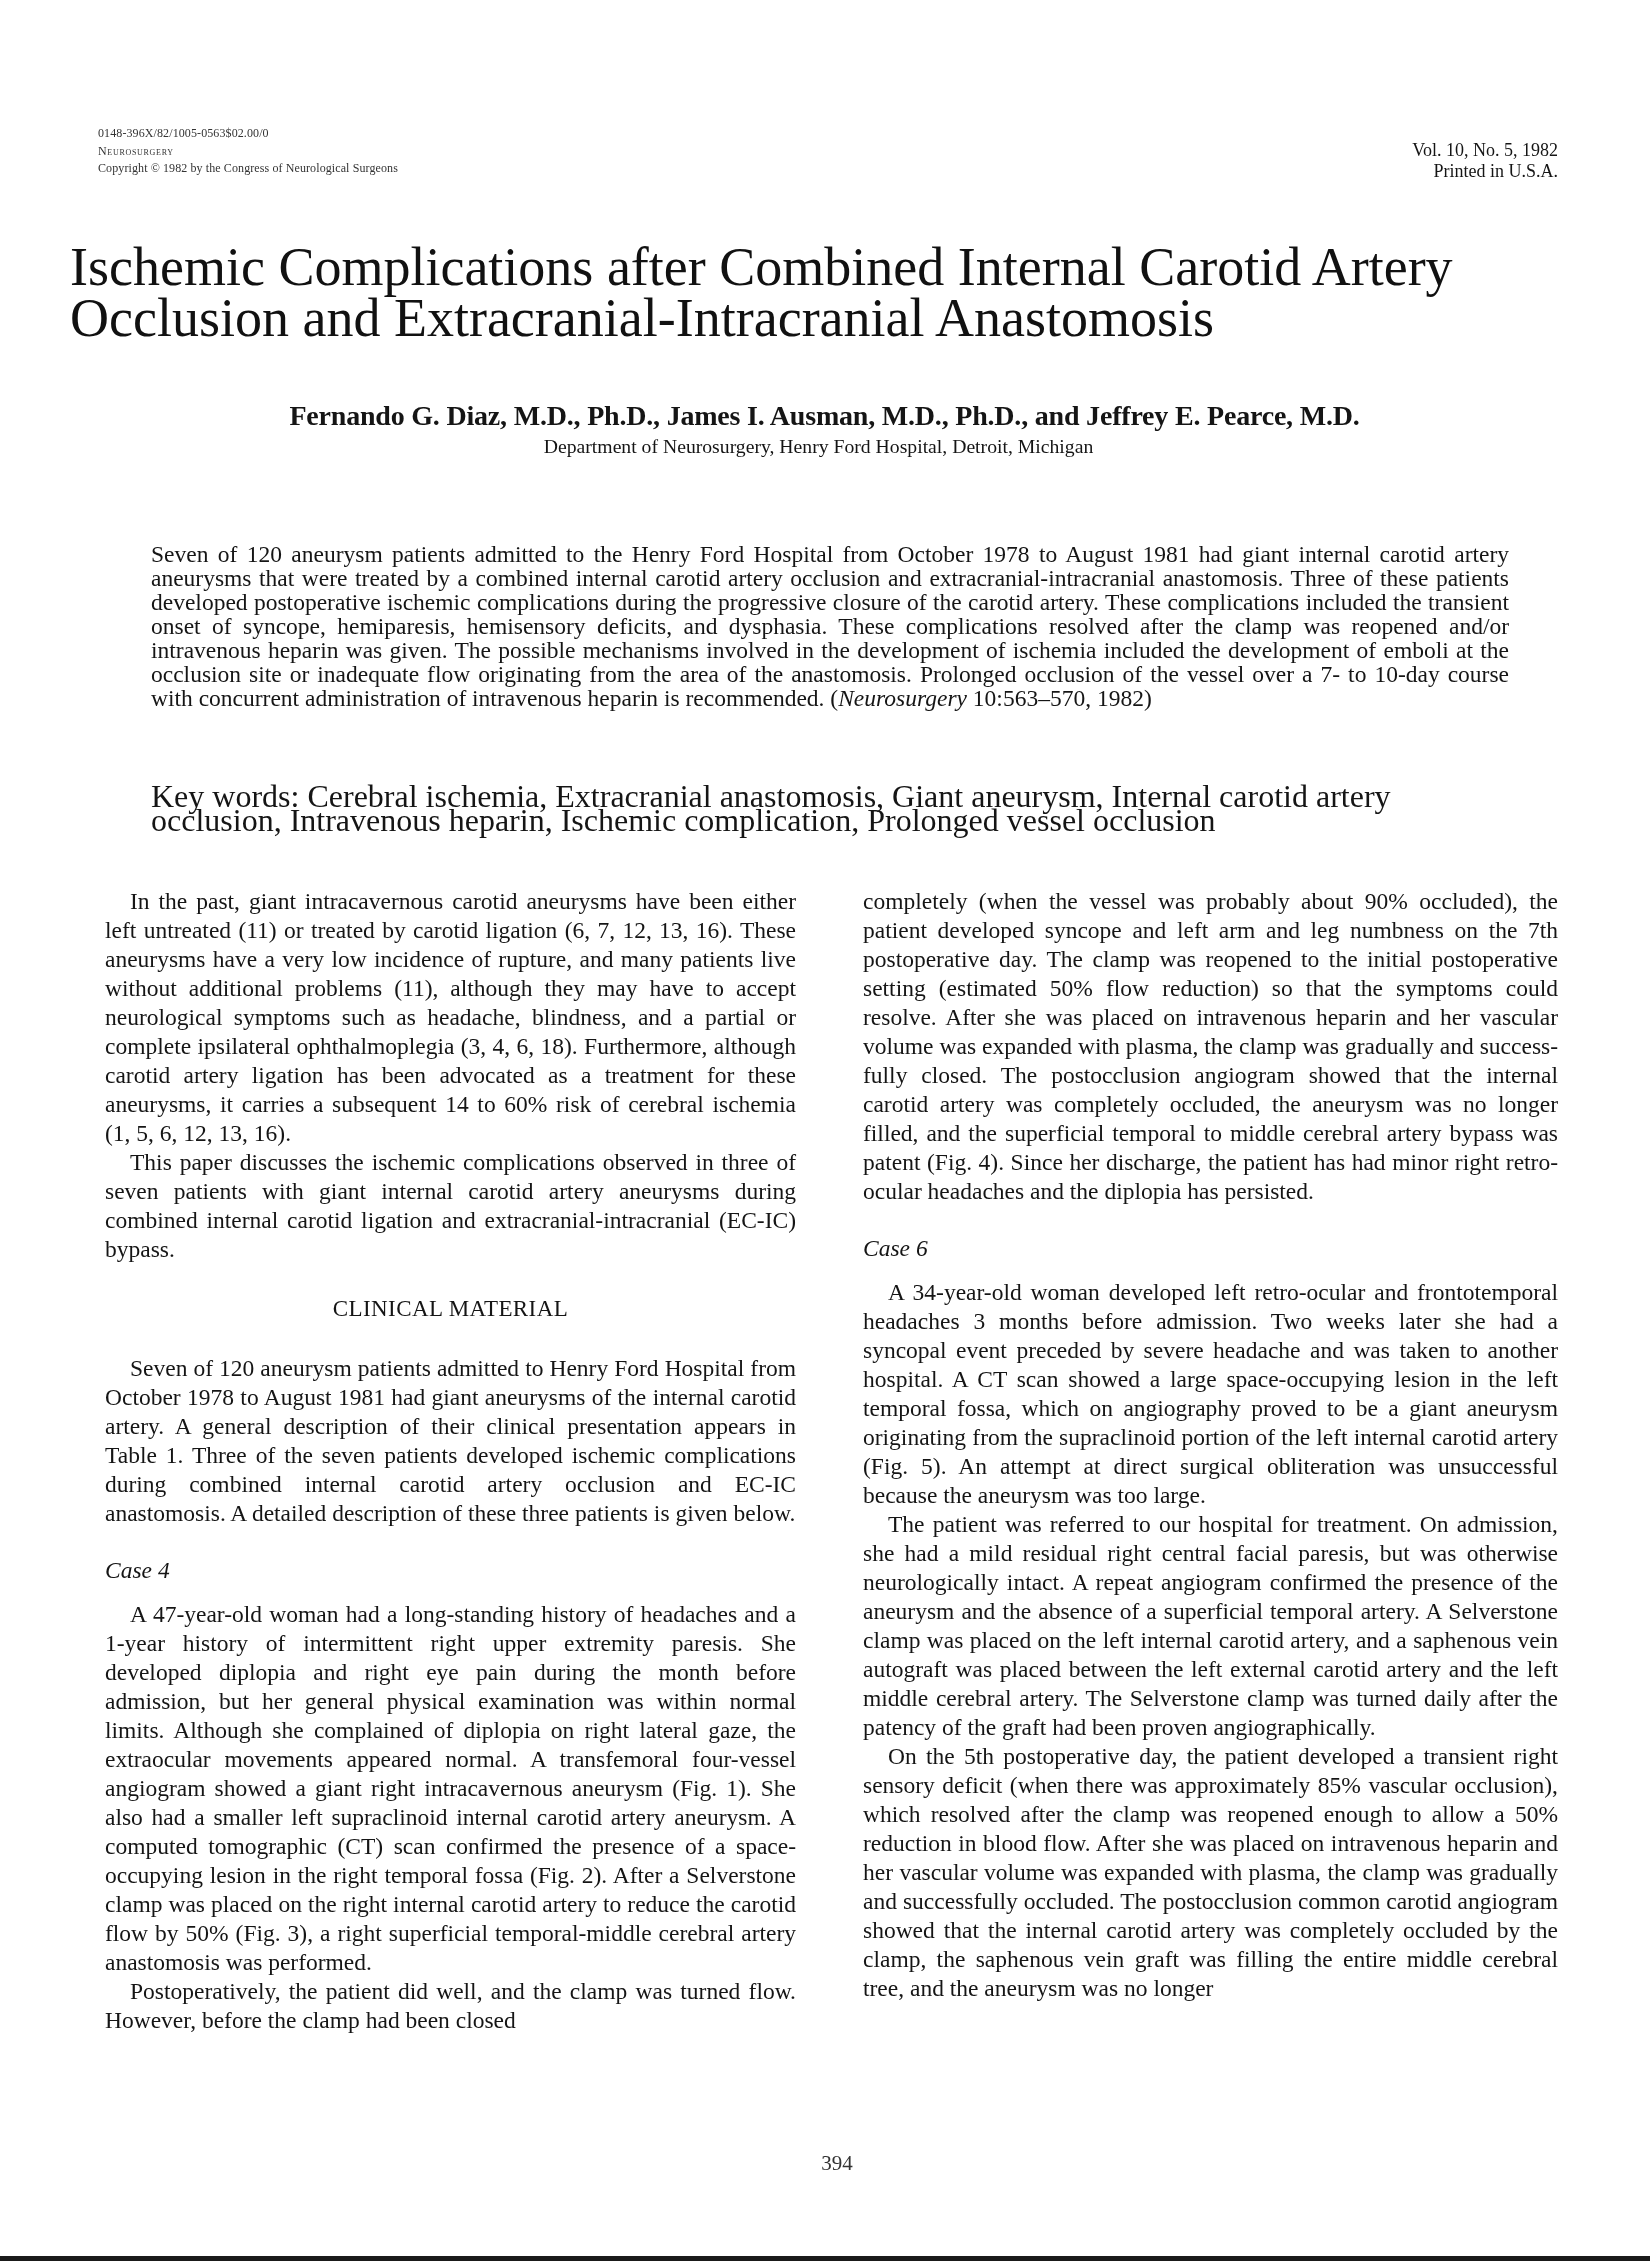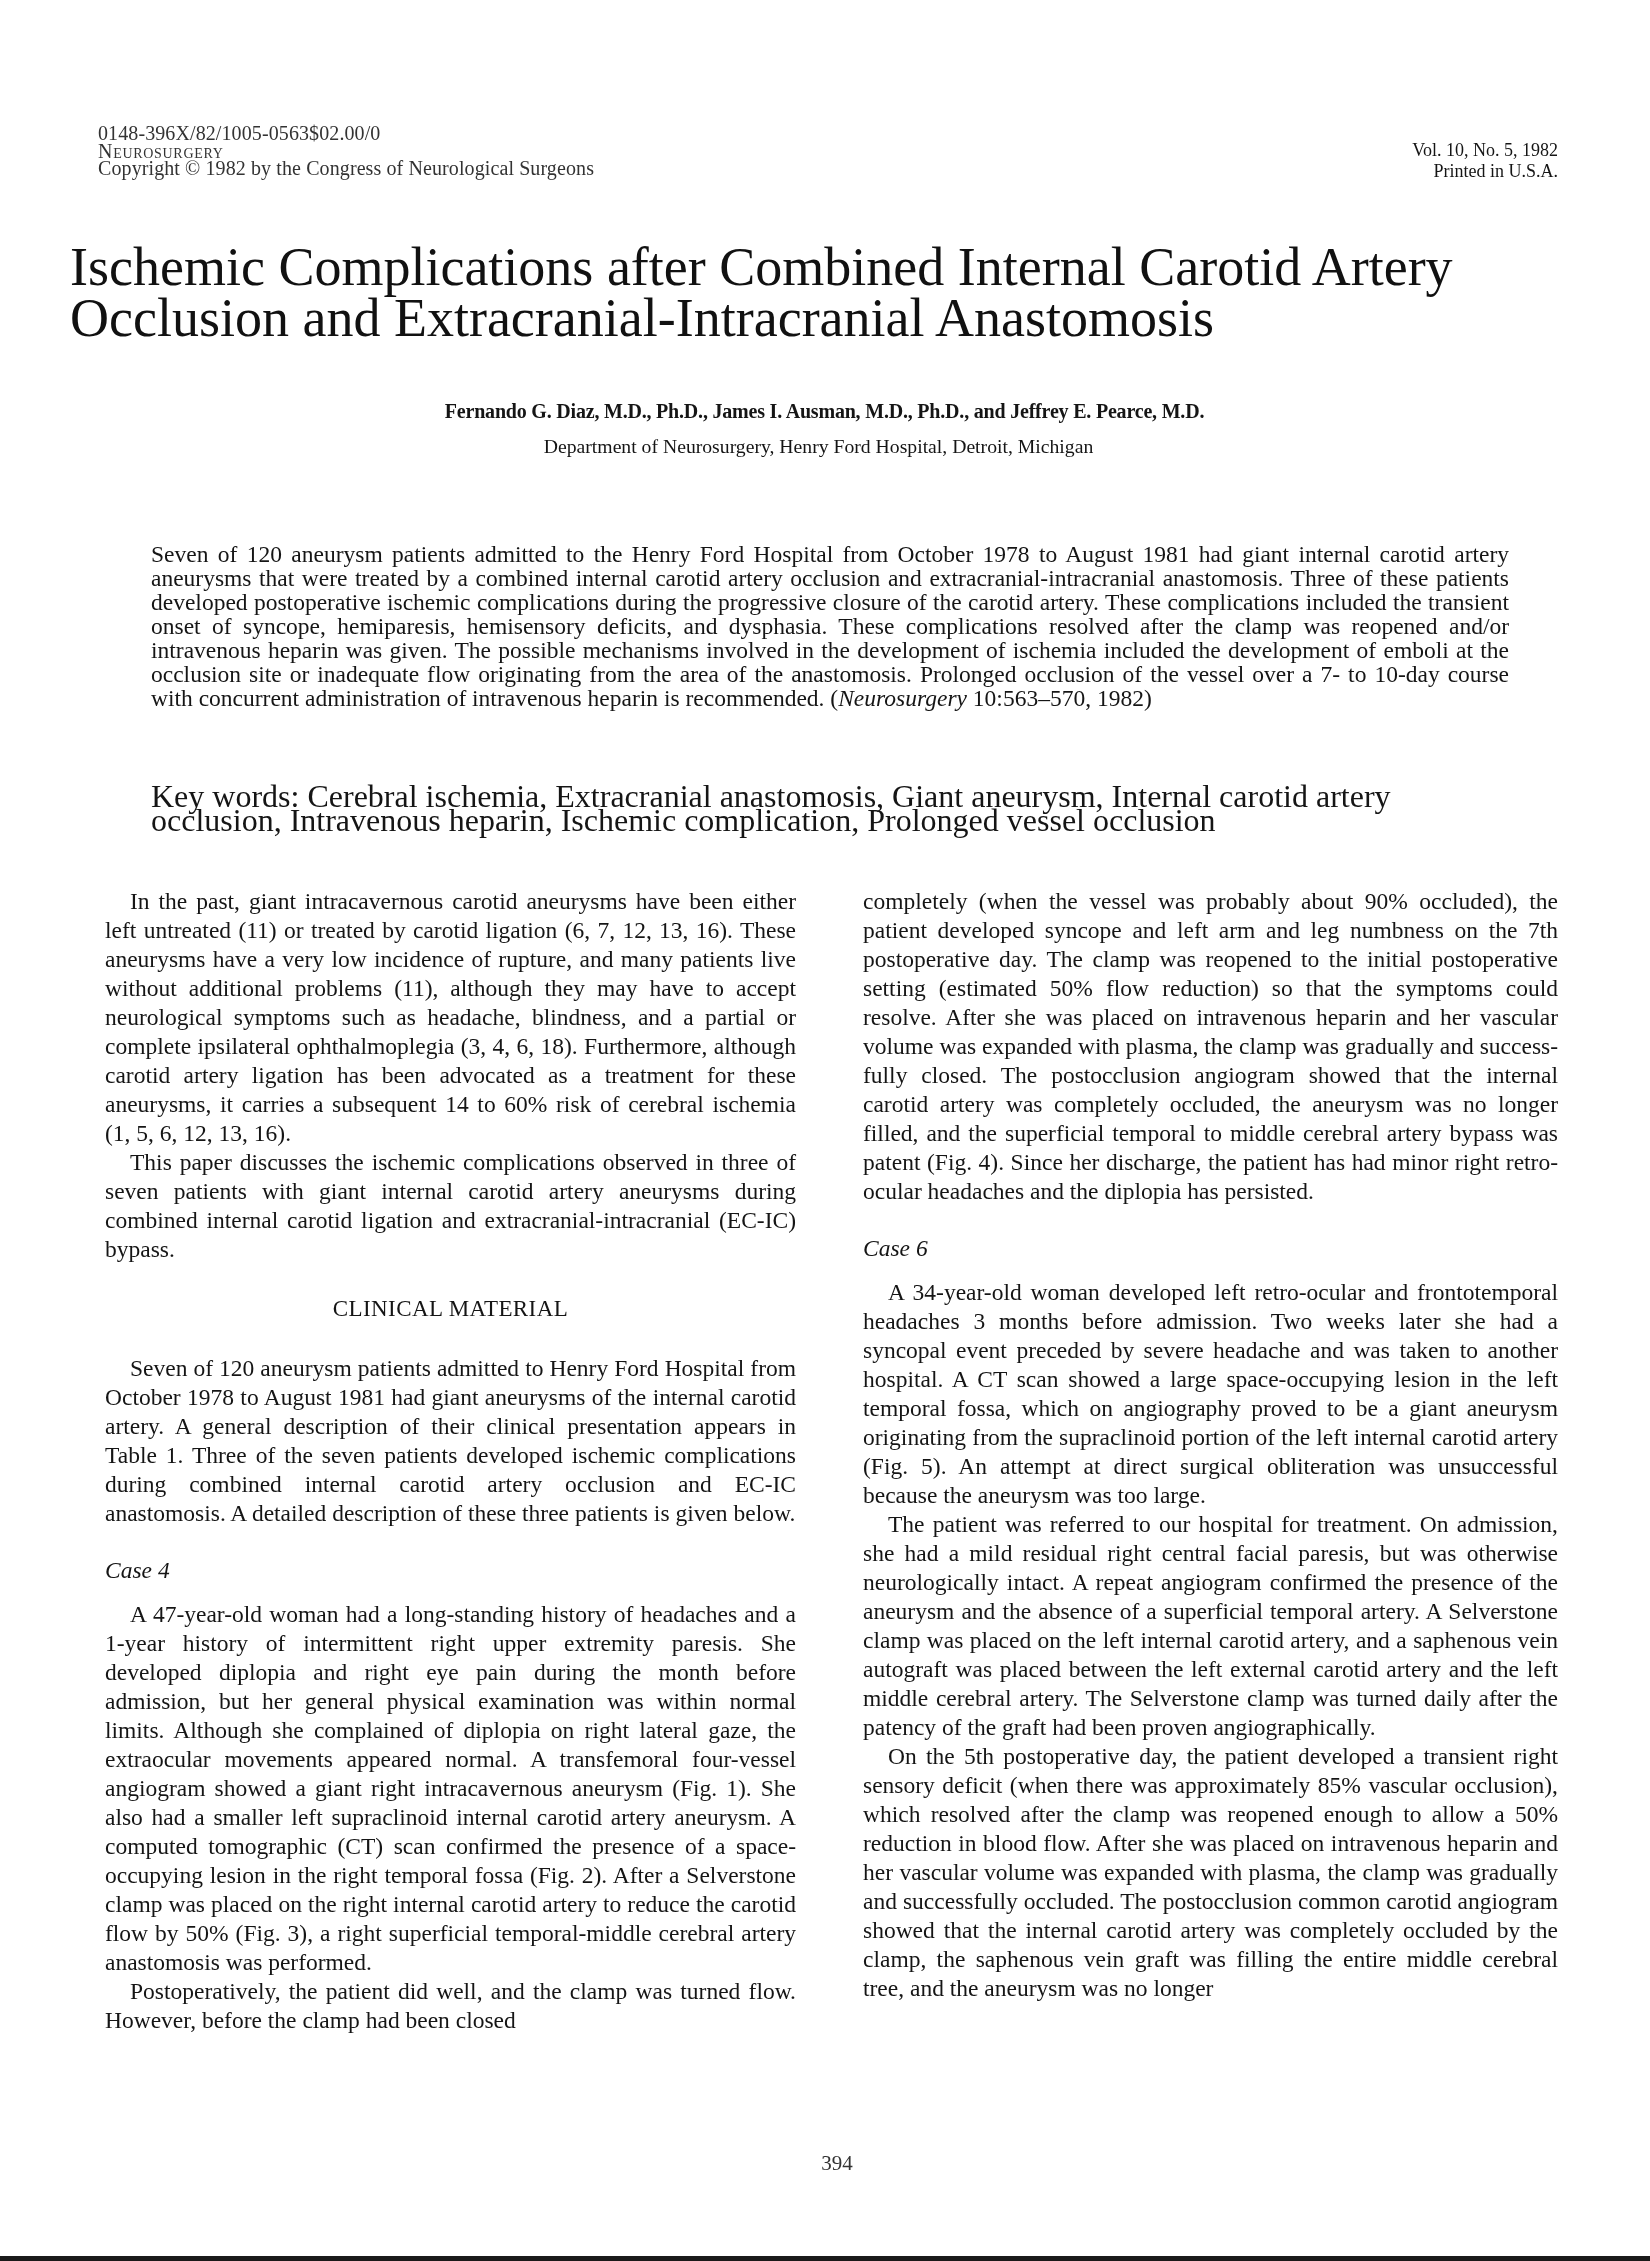--- a/index.html
+++ b/index.html
@@ -1,23 +1,23 @@
 <!DOCTYPE html>
 <html style="font-size:11.2px"><head>
 <meta charset="utf-8">
 <style>
   html, body { margin: 0; padding: 0; background: #ffffff; }
   body { width: 1650px; height: 2261px; position: relative; overflow: hidden;
          font-family: "Liberation Serif", "DejaVu Serif", serif; color: #151515; }
   .abs { position: absolute; }
-  .hdr-left { left: 98px; top: 125px; font-size: 20px; line-height: 17.6px; color: #333; letter-spacing: 0.1px; }
+  .hdr-left { left: 98px; top: 125px; font-size: 12px; line-height: 17.6px; color: #333; letter-spacing: 0.1px; }
   .hdr-left .sc { font-variant: small-caps; letter-spacing: 0.7px; }
   .hdr-right { left: 1382px; top: 140px; font-size: 18px; line-height: 21px; text-align: right; width: 176px; }
   .title { left: 70px; width: 1509px; top: 242px; text-align: left; font-size: 54px; line-height: 51px; color: #111; }
-  .authors { left: 70px; width: 1509px; top: 400px; text-align: center; font-size: 20px; font-weight: bold; letter-spacing: -0.2px; }
+  .authors { left: 70px; width: 1509px; top: 400px; text-align: center; font-size: 28px; font-weight: bold; letter-spacing: -0.2px; }
   .affil { left: 64px; width: 1509px; top: 435px; text-align: center; font-size: 19.7px; }
   .abstract { left: 151px; width: 1358px; top: 542px; font-size: 23.5px; line-height: 24px; text-align: justify; }
   .keywords { left: 151px; width: 1358px; top: 784px; font-size: 32px; line-height: 24px; }
   .col { top: 887px; font-size: 23.5px; line-height: 29px; text-align: justify; hyphens: manual; }
   .col.left { left: 105px; width: 691px; }
   .col.right { left: 863px; width: 695px; }
   .col p { margin: 0; text-indent: 25px; }
   .col p.noind { text-indent: 0; }
   .sect { text-align: center; margin: 29.5px 0 31px 0; font-size: 23px; letter-spacing: 0.4px; text-indent: 0; }
   .case { font-style: italic; margin: 28px 0 15.4px 0; text-indent: 0; }

